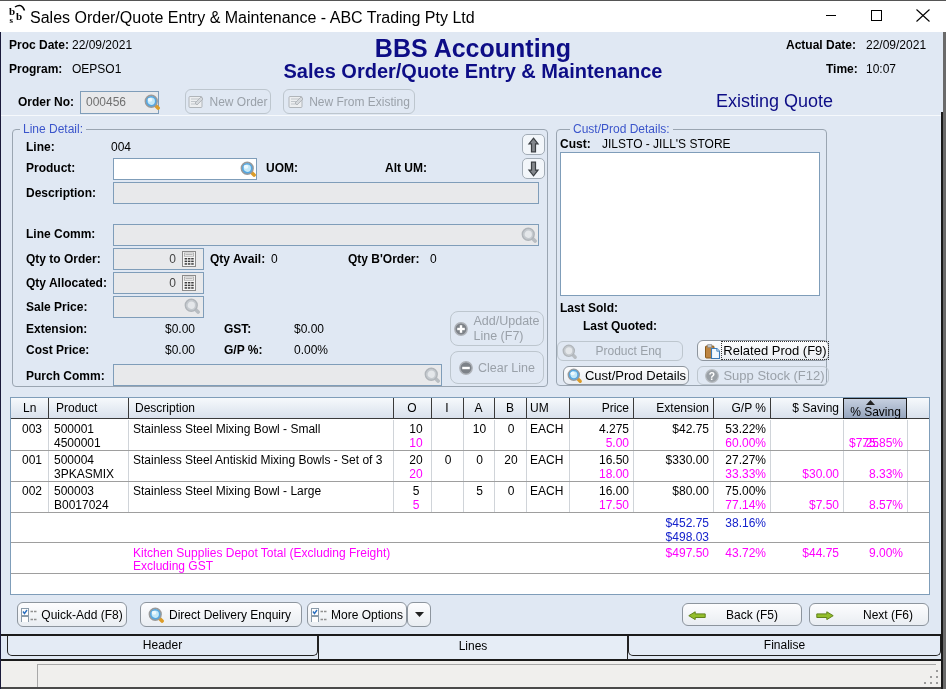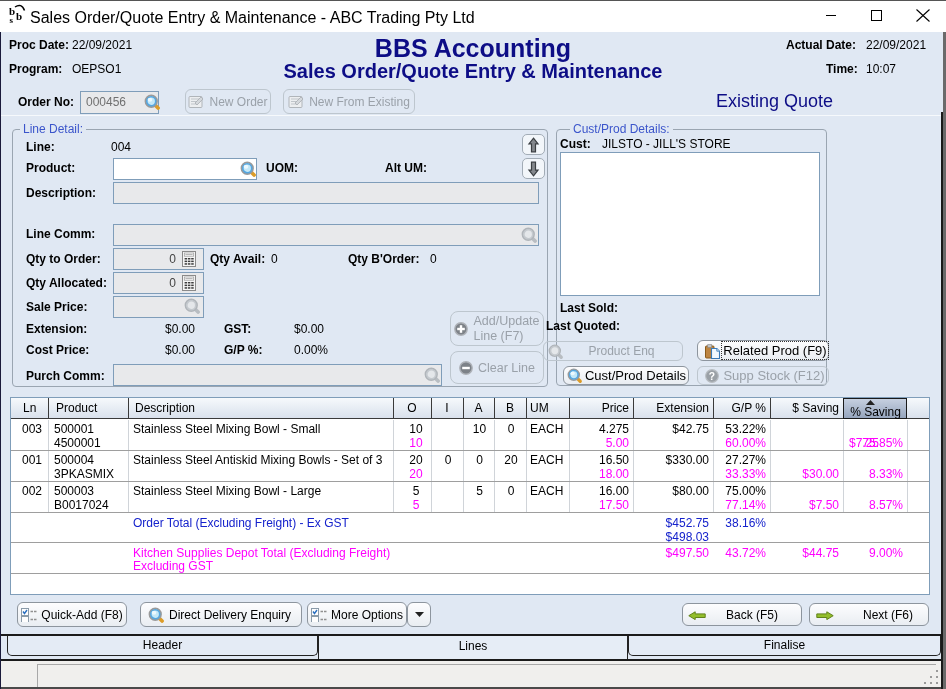--- a/index.html
+++ b/index.html
@@ -240,22 +240,22 @@
   <div class="dbtn" style="left:450px;top:351px;width:94px;height:33px;border-radius:8px;font-size:12.5px;"><svg class="ico" style="margin-right:5px;" width="14" height="14">
         <use href="#minuso"></use>
       </svg>Clear Line</div>
 
   <div class="gbx" style="left:556px;top:129px;width:271px;height:257px;"></div>
   <div class="gbl" style="left:570px;top:122px;">Cust/Prod Details:</div>
   <div class="lbl" style="left:560px;top:137px;">Cust:</div>
   <div class="val" style="left:602px;top:137px;">JILSTO - JILL'S STORE</div>
   <div class="inp inpw" style="left:560px;top:152px;width:260px;height:144px;"></div>
   <div class="lbl" style="left:560px;top:301px;">Last Sold:</div>
-  <div class="lbl" style="left:546px;top:319px;">Last Quoted:</div>
-  <div class="dbtn" style="left:543px;top:341px;width:140px;height:20px;text-align:right;">
+  <div class="lbl" style="left:583px;top:319px;">Last Quoted:</div>
+  <div class="dbtn" style="left:557px;top:341px;width:126px;height:20px;text-align:right;">
       <svg class="abs" style="left:4px;top:2px;" width="16" height="16">
         <use href="#magg"></use>
       </svg>
       <span style="margin-left:17px;">Product Enq</span>
     </div>
   <div class="ebtn" style="left:697px;top:340px;width:132px;height:21px;font-size:13px;">
       <svg class="abs" style="left:7px;top:3px;" width="15" height="15">
         <use href="#clip"></use>
       </svg>
       <span style="margin-left:24px;outline:1px dotted #333;outline-offset:1px;">Related Prod (F9)</span>
@@ -374,21 +374,20 @@
     <div class="gc c" style="left:484px;top:86px;width:32px;">0</div>
     <div class="gc" style="left:519px;top:86px;">EACH</div>
     <div class="gc r" style="left:558px;top:86px;width:64px;">16.00</div>
     <div class="gc r m" style="left:558px;top:100px;width:64px;">17.50</div>
     <div class="gc r" style="left:622px;top:86px;width:80px;">$80.00</div>
     <div class="gc r" style="left:702px;top:86px;width:57px;">75.00%</div>
     <div class="gc r m" style="left:702px;top:100px;width:57px;">77.14%</div>
     <div class="gc r m" style="left:759px;top:100px;width:73px;">$7.50</div>
     <div class="gc r m" style="left:832px;top:100px;width:64px;">8.57%</div>
 
-    <div class="gc u" style="left:122px;top:118px;">Order Total (Excluding Freight) - Ex GST</div>
     <div class="gc u r" style="left:622px;top:118px;width:80px;">$452.75</div>
     <div class="gc u r" style="left:702px;top:118px;width:57px;">38.16%</div>
     <div class="gc u r" style="left:622px;top:132px;width:80px;">$498.03</div>
 
     <div class="gc m" style="left:122px;top:148px;">Kitchen Supplies Depot Total (Excluding Freight)</div>
     <div class="gc m r" style="left:622px;top:148px;width:80px;">$497.50</div>
     <div class="gc m r" style="left:702px;top:148px;width:57px;">43.72%</div>
     <div class="gc m r" style="left:759px;top:148px;width:73px;">$44.75</div>
     <div class="gc m r" style="left:832px;top:148px;width:64px;">9.00%</div>
     <div class="gc m" style="left:122px;top:161px;">Excluding GST</div>

